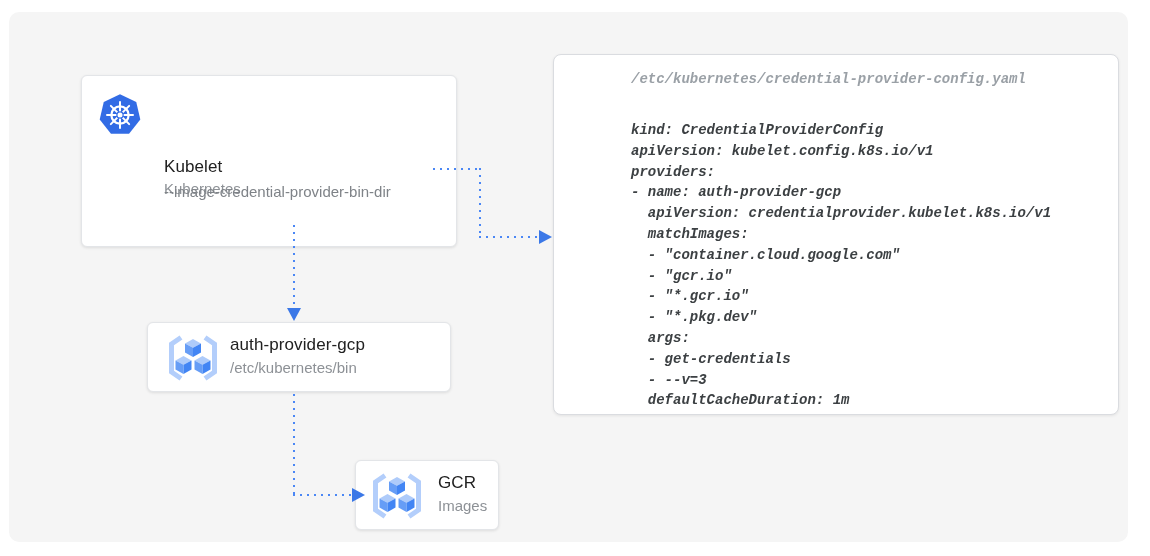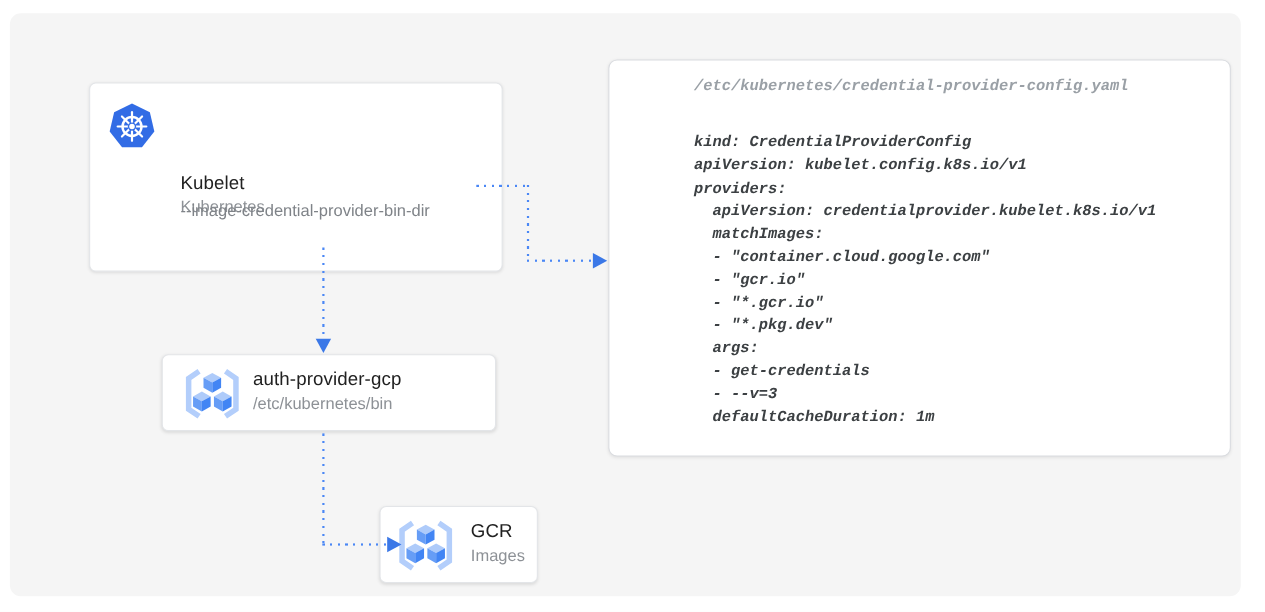--- a/index.html
+++ b/index.html
@@ -20,21 +20,21 @@
   }
   .card {
     position: absolute;
     background: #ffffff;
     border: 1px solid #e3e5e8;
     border-radius: 6px;
     box-shadow: 0 1px 3px rgba(0,0,0,0.10);
   }
   .card-kubelet { left: 72px; top: 63px; width: 376px; height: 172px; }
   .card-auth    { left: 138px; top: 310px; width: 304px; height: 70px; }
-  .card-gcr     { left: 336px; top: 448px; width: 144px; height: 70px; }
+  .card-gcr     { left: 346px; top: 448px; width: 144px; height: 70px; }
 
   .node-icon { position: absolute; }
   .kubelet-icon { left: 13px; top: 16px; }
   .auth-icon { left: 15px; top: 11px; }
   .gcr-icon  { left: 11px; top: 11px; }
 
   .node-title {
     position: absolute;
     left: 82px;
     font-size: 17px;
@@ -200,20 +200,21 @@
       </span>
       <div class="node-title">GCR</div>
       <div class="node-subtitle">Images</div>
     </div>
 
     <div class="code-panel">
       <div class="code-title">/etc/kubernetes/credential-provider-config.yaml</div>
       <div class="code-line">kind: CredentialProviderConfig</div>
       <div class="code-line">apiVersion: kubelet.config.k8s.io/v1</div>
       <div class="code-line">providers:</div>
+      <div class="code-line">- name: auth-provider-gcp</div>
       <div class="code-line">  apiVersion: credentialprovider.kubelet.k8s.io/v1</div>
       <div class="code-line">  matchImages:</div>
       <div class="code-line">  - "container.cloud.google.com"</div>
       <div class="code-line">  - "gcr.io"</div>
       <div class="code-line">  - "*.gcr.io"</div>
       <div class="code-line">  - "*.pkg.dev"</div>
       <div class="code-line">  args:</div>
       <div class="code-line">  - get-credentials</div>
       <div class="code-line">  - --v=3</div>
       <div class="code-line">  defaultCacheDuration: 1m</div>

